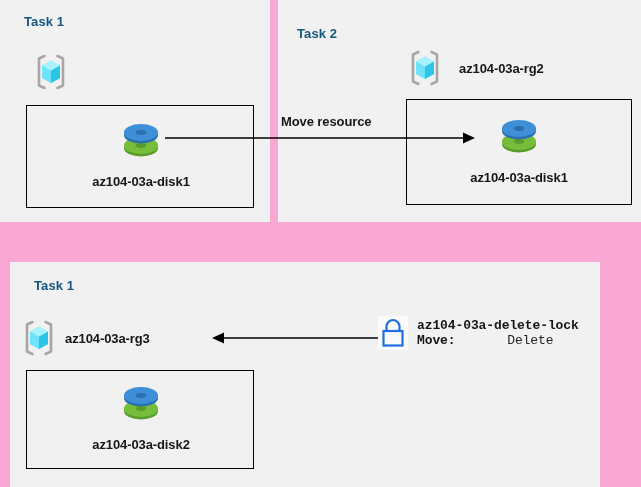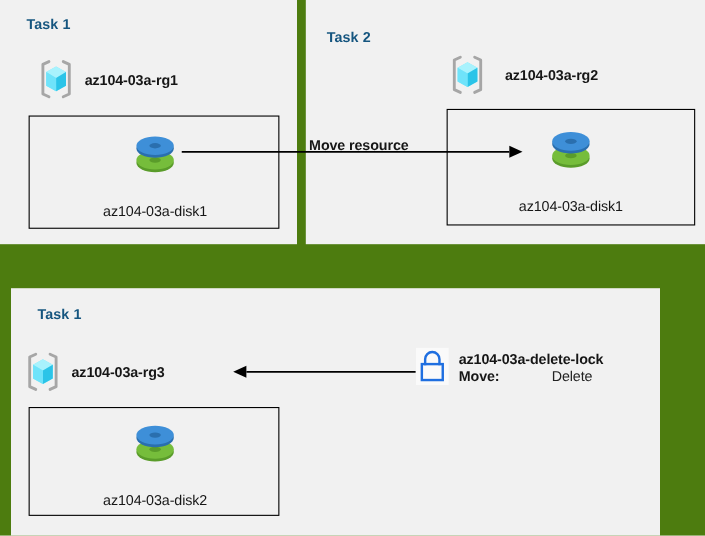--- a/index.html
+++ b/index.html
@@ -13,21 +13,21 @@
     height: 487px;
     position: relative;
     overflow: hidden;
     -webkit-font-smoothing: antialiased;
   }
 
   .canvas {
     position: relative;
     width: 641px;
     height: 487px;
-    background: #4d7c0f;
+    background: #f9a8d4;
   }
 
   
   .panel {
     position: absolute;
     background: #f1f1f1;
   }
   #panel-task1 { left: 0px;   top: 0px;   width: 270px; height: 222px; }
   #panel-task2 { left: 278px; top: 0px;   width: 363px; height: 222px; }
   #panel-task3 { left: 10px;  top: 262px; width: 590px; height: 225px; }
@@ -81,53 +81,54 @@
     flex-direction: column;
     align-items: center;
     white-space: nowrap;
   }
   #disk-group-1 { left: 76px;  top: 10px; width: 76px; }
   #disk-group-2 { left: 74px;  top: 12px; width: 76px; }
   #disk-group-3 { left: 76px;  top: 8px;  width: 76px; }
 
   .disk-label {
     font-size: 13px;
-    font-weight: normal;
-    color: #161616;
-    margin-top: 22px;
+    font-weight: bold;
+    color: #161616;
+    margin-top: 12px;
     letter-spacing: -0.1px;
   }
 
   
   .connector {
     position: absolute;
     pointer-events: none;
   }
   #connector-move     { left: 165px; top: 126px; }
   #connector-lock     { left: 210px; top: 326px; }
 
   .arrow-caption {
     position: absolute;
     font-size: 13px;
     font-weight: bold;
     color: #161616;
     white-space: nowrap;
     letter-spacing: -0.1px;
   }
-  #caption-move { left: 281px; top: 124px; }
+  #caption-move { left: 281px; top: 114px; }
 
   
   #lock-block {
     position: absolute;
     left: 378px;
     top: 316px;
     display: flex;
-    align-items: center;
+    align-items: flex-start;
     gap: 9px;
     white-space: nowrap;
+    font-family: Liberation Mono, monospace;
   }
   .lock-text { line-height: 1.18; padding-top: 2px; }
   .lock-name {
     font-size: 13px;
     font-weight: bold;
     color: #161616;
     letter-spacing: -0.1px;
   }
   .lock-type-line {
     font-size: 13px;
@@ -151,21 +152,20 @@
       <span class="rg-icon">
         <svg width="34" height="36" viewBox="0 0 34 36" aria-hidden="true">
           <path d="M10.5 2 L5 4.5 L5 31.5 L10.5 34" fill="none" stroke="#a6a6a6" stroke-width="2.6" stroke-linecap="round" stroke-linejoin="round"></path>
           <path d="M23.5 2 L29 4.5 L29 31.5 L23.5 34" fill="none" stroke="#a6a6a6" stroke-width="2.6" stroke-linecap="round" stroke-linejoin="round"></path>
           <polygon points="17,6.5 26,11.5 26,24 17,29 8,24 8,11.5" fill="#7fe9fb"></polygon>
           <polygon points="17,6.5 26,11.5 17,16.8 8,11.5" fill="#a8f2fd"></polygon>
           <polygon points="17,16.8 26,11.5 26,24 17,29" fill="#2bc4e8"></polygon>
           <polygon points="17,16.8 17,29 8,24 8,11.5" fill="#6fe3fa"></polygon>
         </svg>
       </span>
-      <span class="rg-label">az104-03a-rg1</span>
     </div>
 
     <div class="inner-box" id="box-task1">
       <div class="disk-group" id="disk-group-1">
         <span class="disk-icon">
           <svg width="48" height="46" viewBox="0 0 48 46" aria-hidden="true">
             <ellipse cx="24" cy="32" rx="17" ry="8.5" fill="#5a9c2a"></ellipse>
             <ellipse cx="24" cy="29.5" rx="17" ry="8.5" fill="#76bd3b"></ellipse>
             <ellipse cx="24" cy="29.5" rx="5.2" ry="2.4" fill="#5a9c2a"></ellipse>
             <ellipse cx="24" cy="19" rx="17" ry="8.5" fill="#2a6fae"></ellipse>

